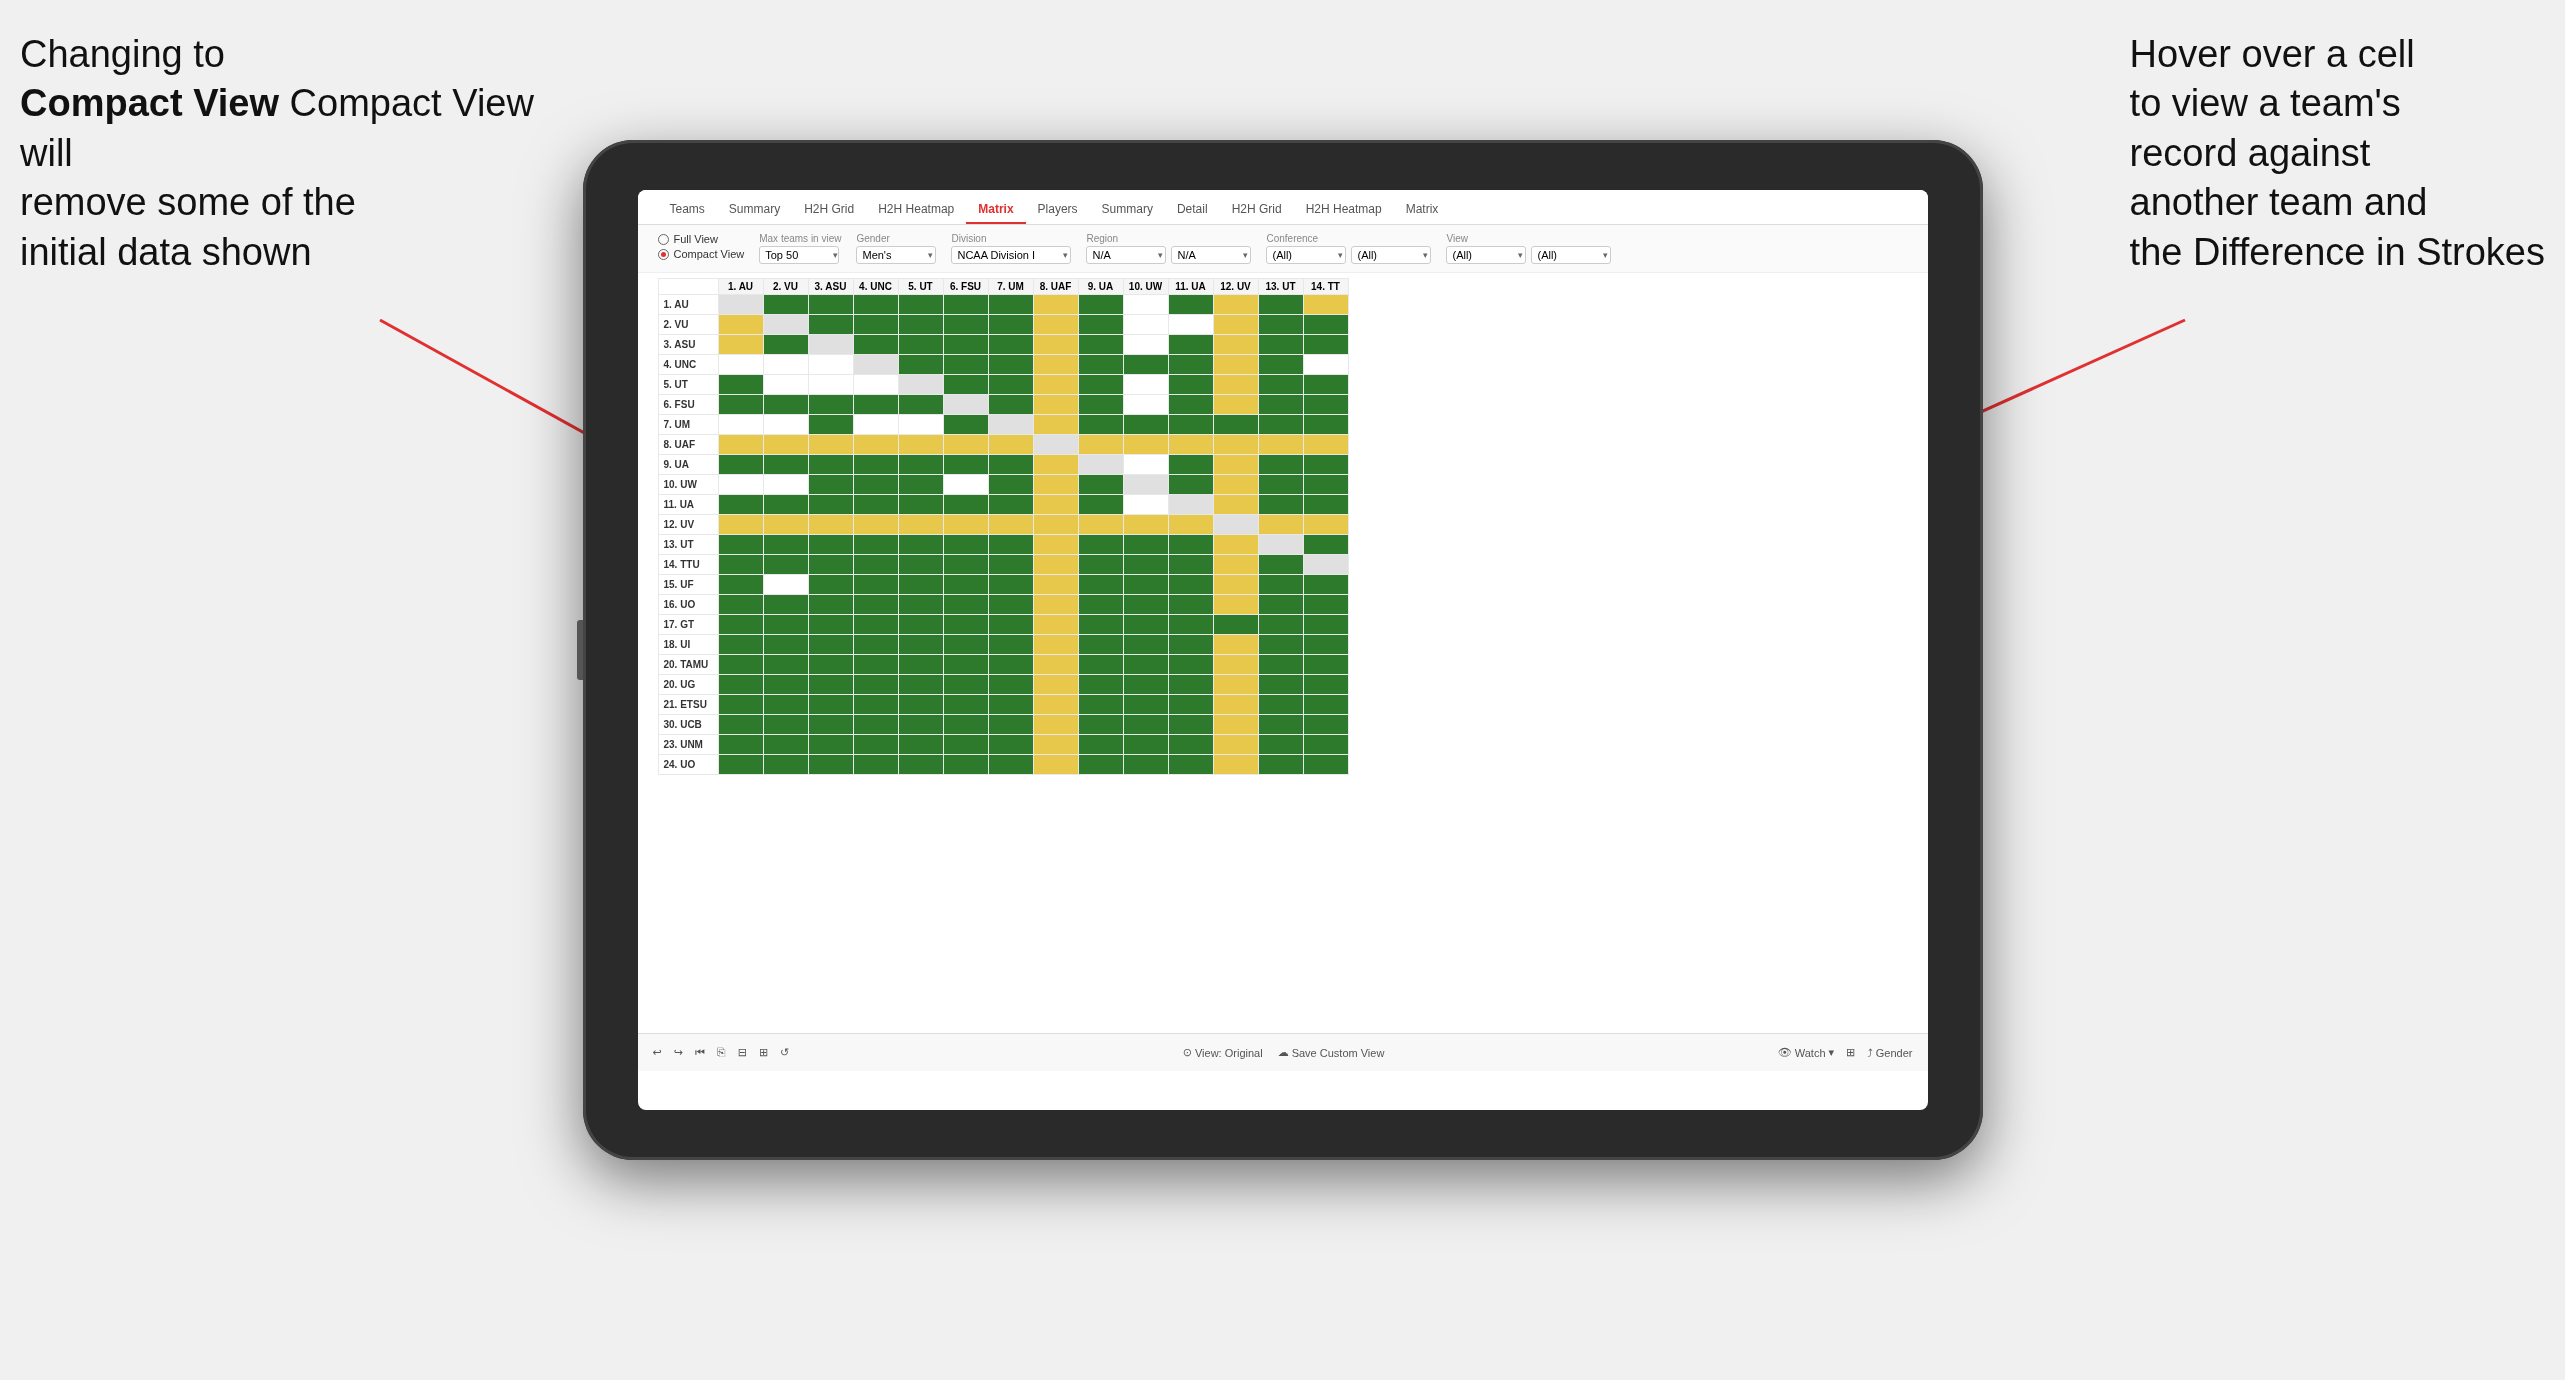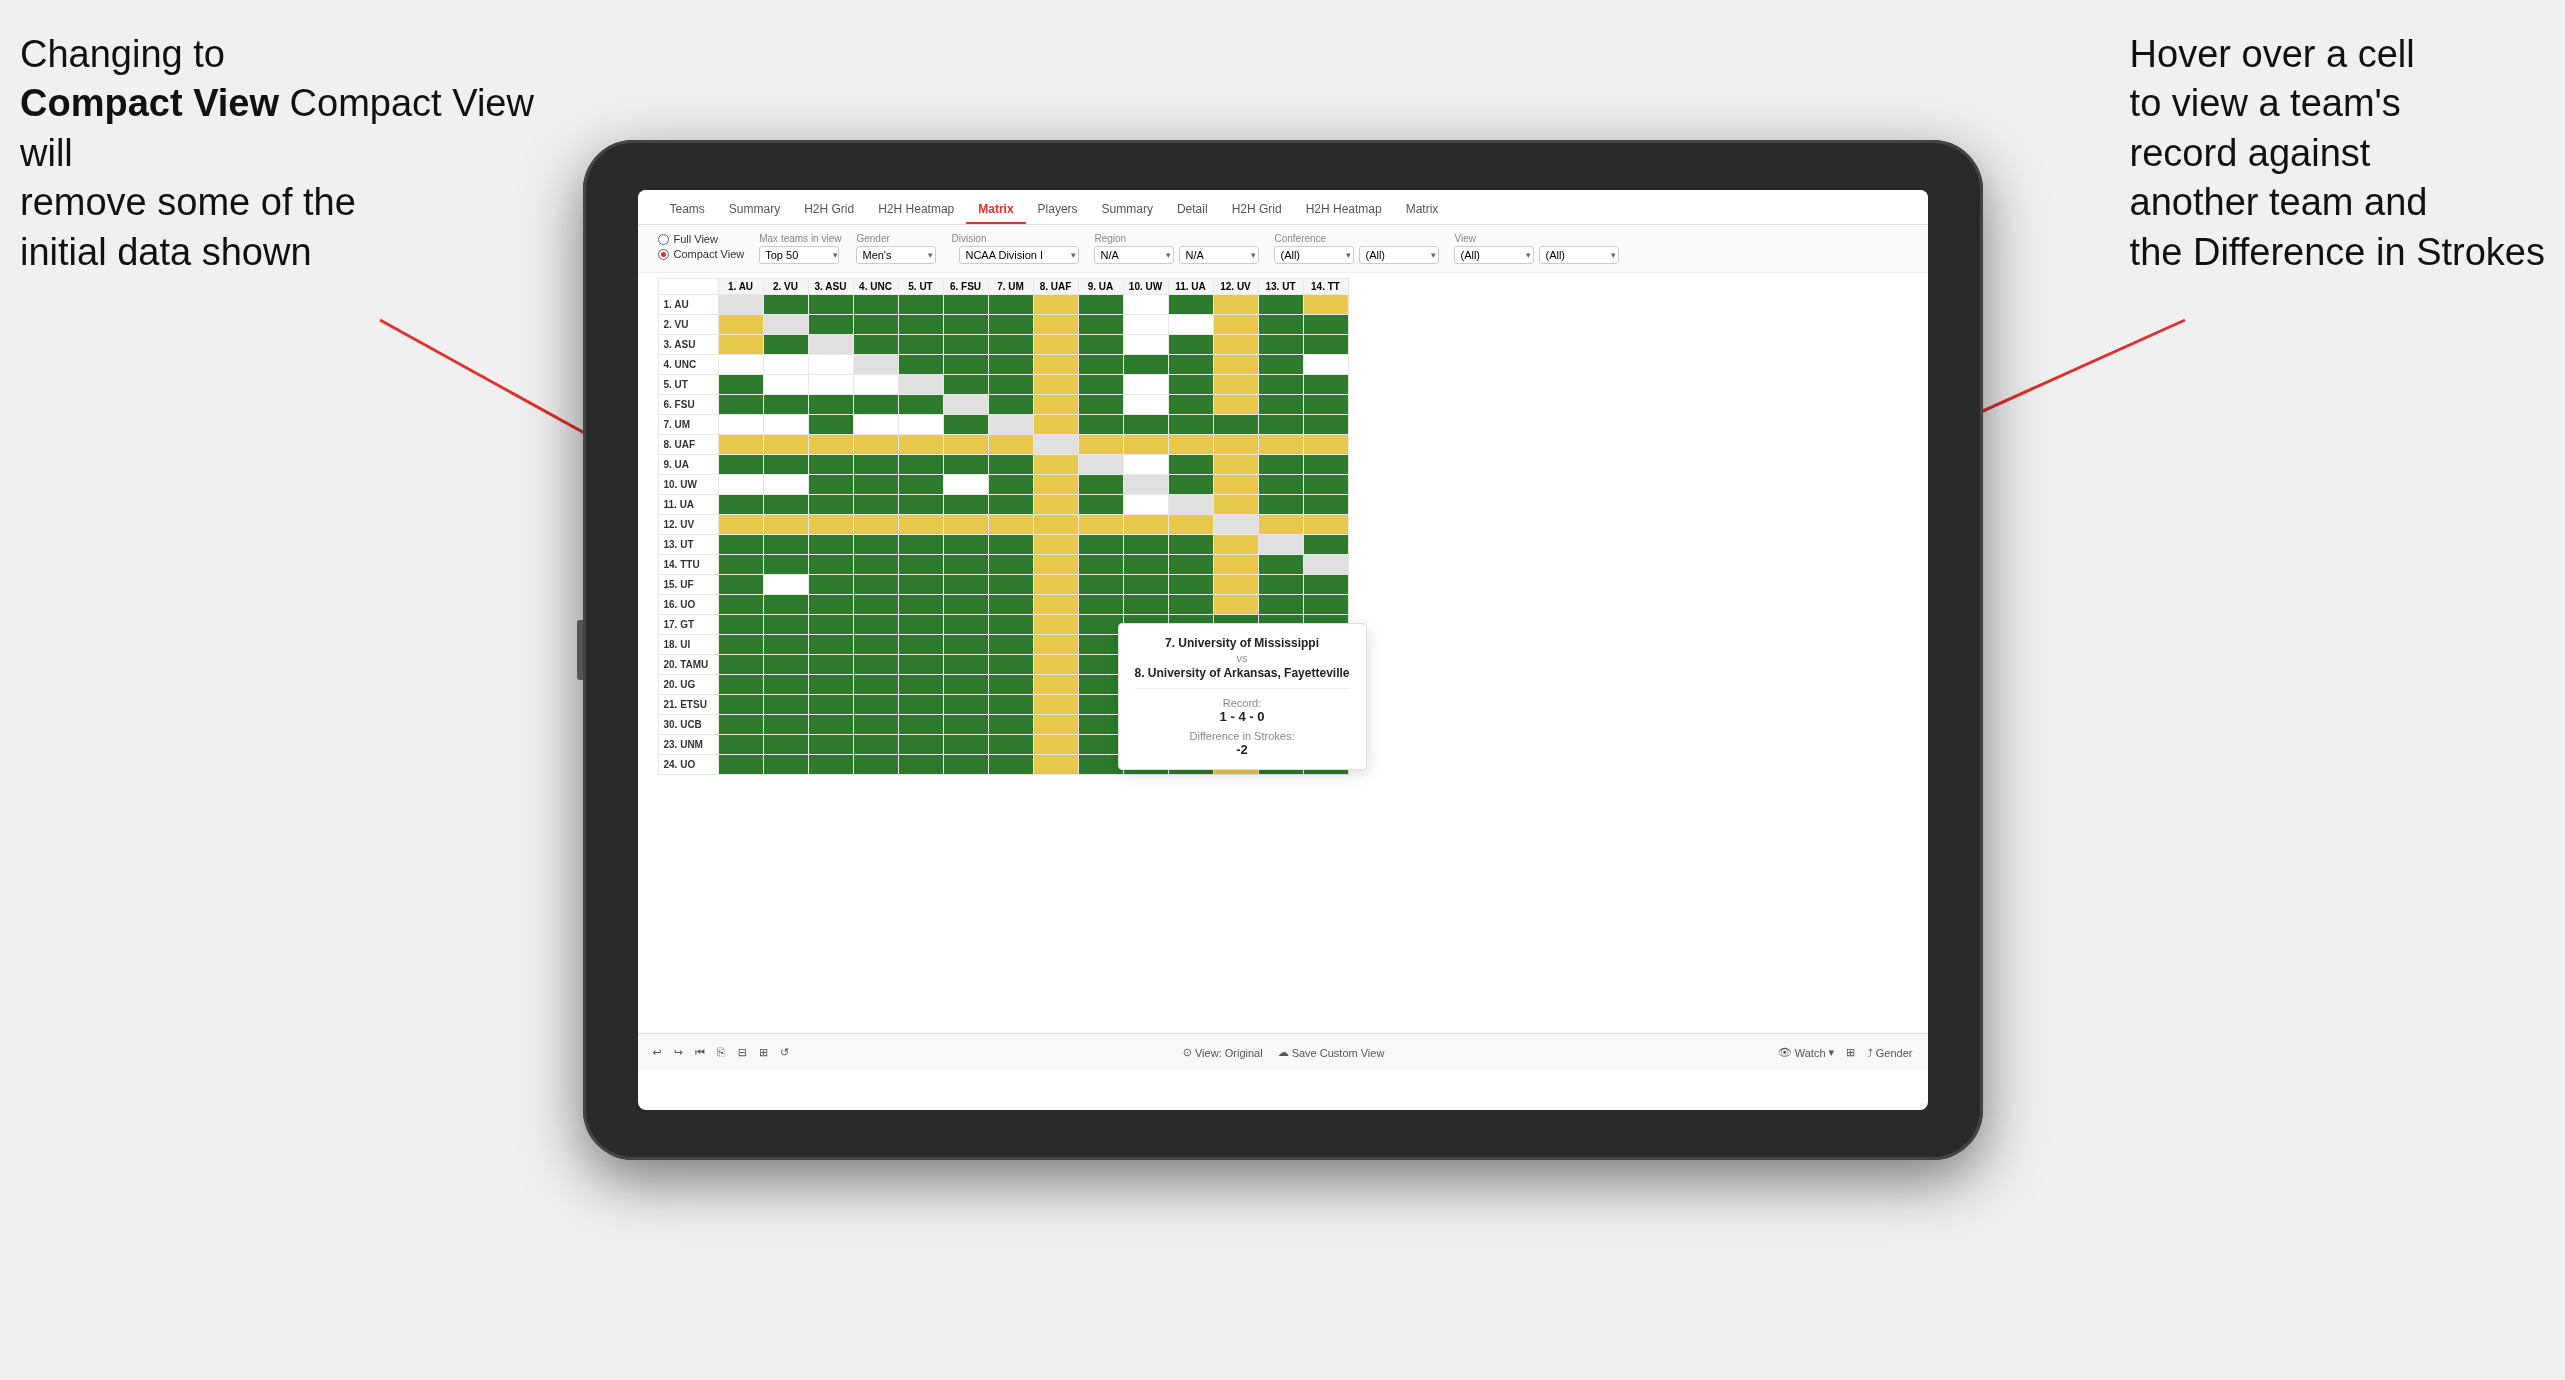--- a/index.html
+++ b/index.html
@@ -458,21 +458,21 @@
         <div class="select-wrapper">
           <select class="filter-select">
             <option>Men's</option>
           </select>
         </div>
       </div>
 
       <div class="filter-group">
         <span class="filter-label">Division</span>
         <div class="select-wrapper">
-          <select class="filter-select" style="min-width:120px;margin-left:8px;">
+          <select class="filter-select" style="min-width:120px;">
             <option>NCAA Division I</option>
           </select>
         </div>
       </div>
 
       <div class="filter-group">
         <span class="filter-label">Region</span>
         <div class="filter-pair">
           <div class="select-wrapper">
             <select class="filter-select">
@@ -946,30 +946,20 @@
               <td class="cell-green-dark" style="width: 45px; height: 20px;"></td>
               <td class="cell-green-dark" style="width: 45px; height: 20px;"></td>
               <td class="cell-green-dark" style="width: 45px; height: 20px;"></td>
               <td class="cell-yellow" style="width: 45px; height: 20px;"></td>
               <td class="cell-green-dark" style="width: 45px; height: 20px;"></td>
               <td class="cell-green-dark" style="width: 45px; height: 20px;"></td>
             </tr>
           </tbody>
       </table>
 
-      <div class="tooltip-popup" style="left: 480px; top: 350px;">
-        <div class="tooltip-title">7. University of Mississippi</div>
-        <div class="tooltip-vs">vs</div>
-        <div class="tooltip-vs2">8. University of Arkansas, Fayetteville</div>
-        <hr class="tooltip-divider">
-        <div class="tooltip-record-label">Record:</div>
-        <div class="tooltip-record">1 - 4 - 0</div>
-        <div class="tooltip-strokes-label">Difference in Strokes:</div>
-        <div class="tooltip-strokes">-2</div>
-      </div>
     </div>
 
     <div class="bottom-toolbar">
       <div class="toolbar-left">
         <span class="toolbar-btn">↩</span>
         <span class="toolbar-btn">↪</span>
         <span class="toolbar-btn">⏮</span>
         <span class="toolbar-btn">⎘</span>
         <span class="toolbar-btn">⊟</span>
         <span class="toolbar-btn">⊞</span>

